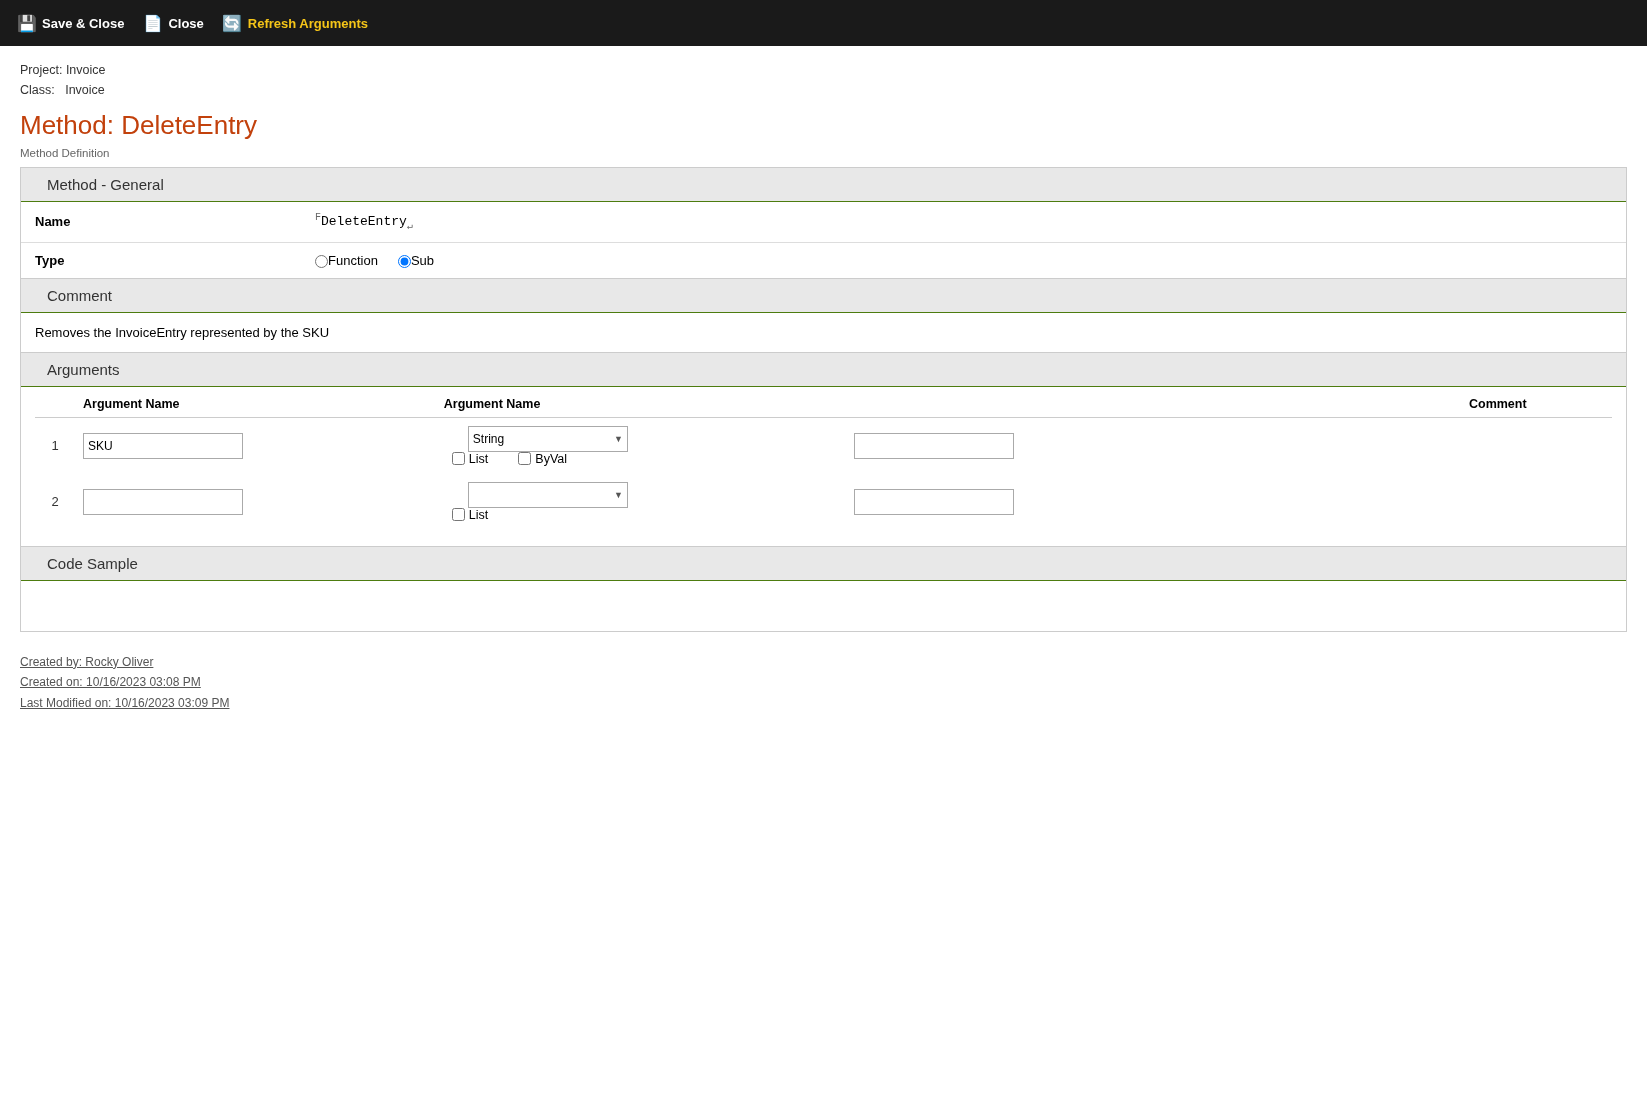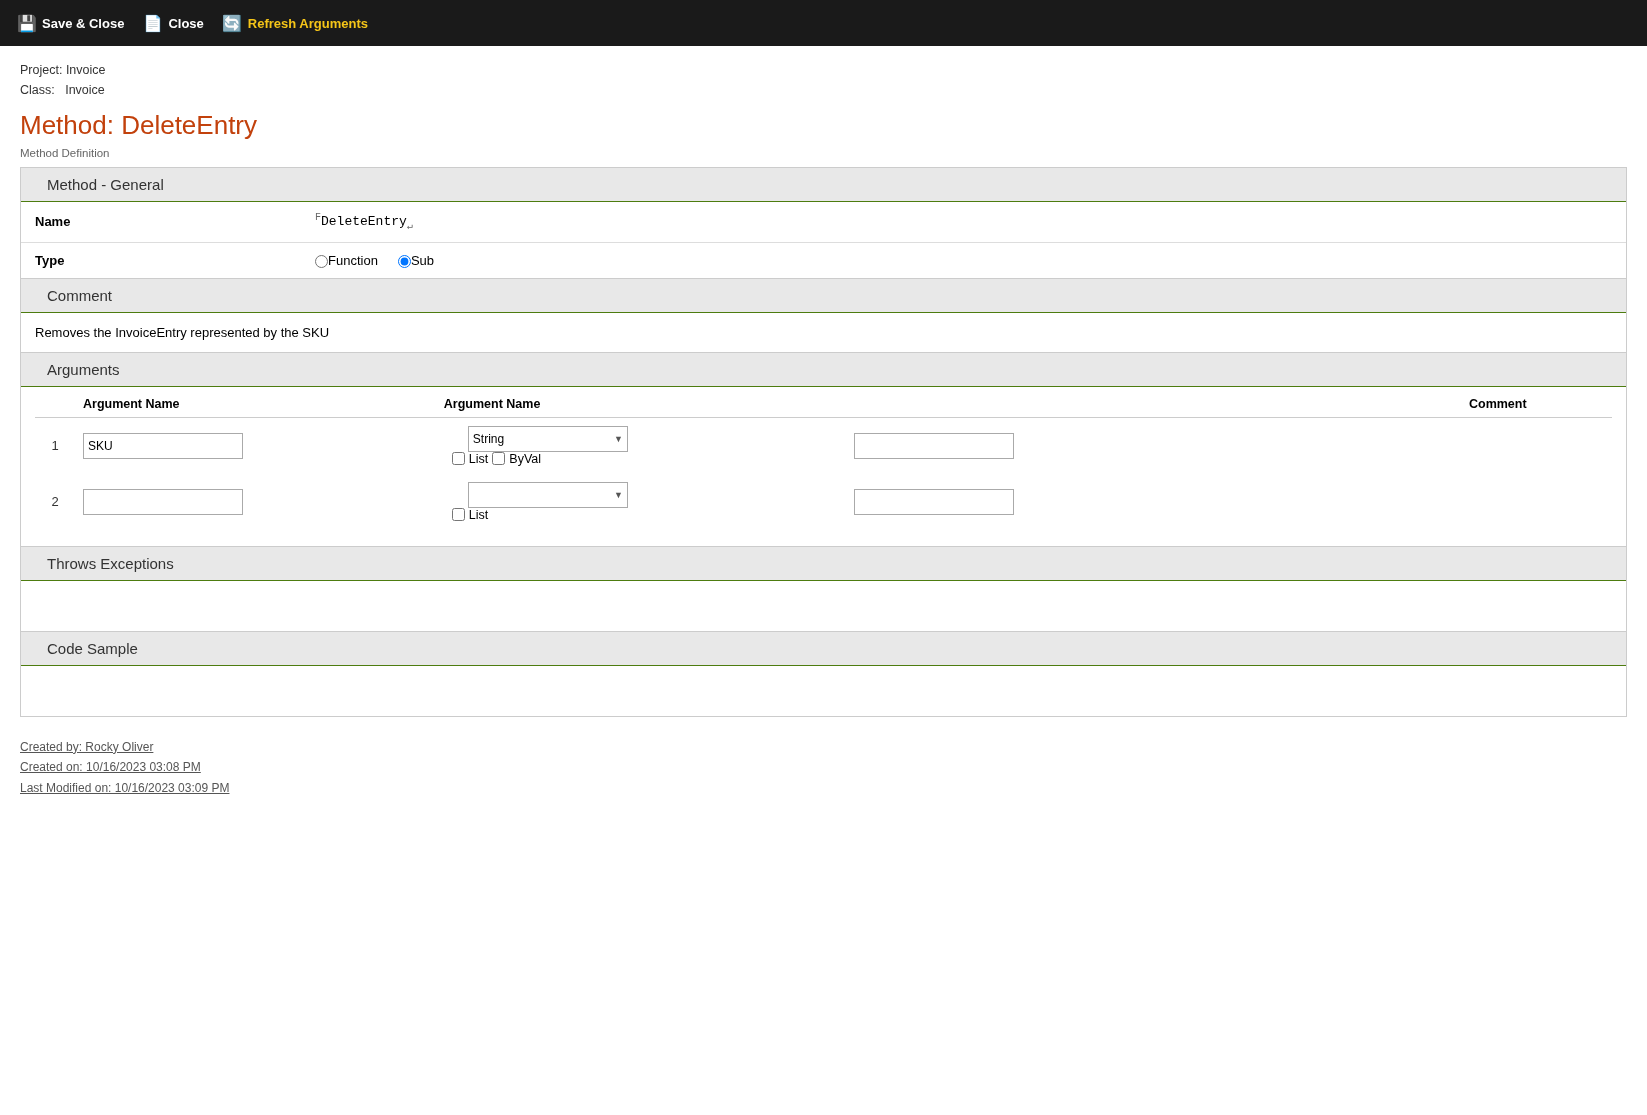--- a/index.html
+++ b/index.html
@@ -205,21 +205,21 @@
       position: absolute;
       right: 5px;
       top: 50%;
       transform: translateY(-50%);
       pointer-events: none;
       color: #555;
     }
     .checkbox-group {
       display: flex;
       align-items: center;
-      gap: 4px;
+      gap: 30px;
     }
     .checkbox-item {
       display: flex;
       align-items: center;
       gap: 4px;
       font-size: 12.5px;
     }
     .comment-input {
       width: 100%;
       height: 26px;
@@ -380,26 +380,20 @@
                       <span>List</span>
                     </label>
                   </span></td>
                 <td class="col-comment"><input type="text" class="comment-input" style=""></td>
               </tr>
             </tbody>
         </table>
       </div>
     </div>
 
-    <div class="throws-section" style="border:none; border-bottom:1px solid #ccc; background:#f0f0f0;">
-      <div class="section-header">
-        <span>Throws Exceptions</span>
-      </div>
-      <div class="throws-body"></div>
-    </div>
 
     <div class="code-section" style="border:none; background:#a3a3a3;">
       <div class="section-header">
         <span>Code Sample</span>
       </div>
       <div class="code-body"></div>
     </div>
 
   </div>
 

